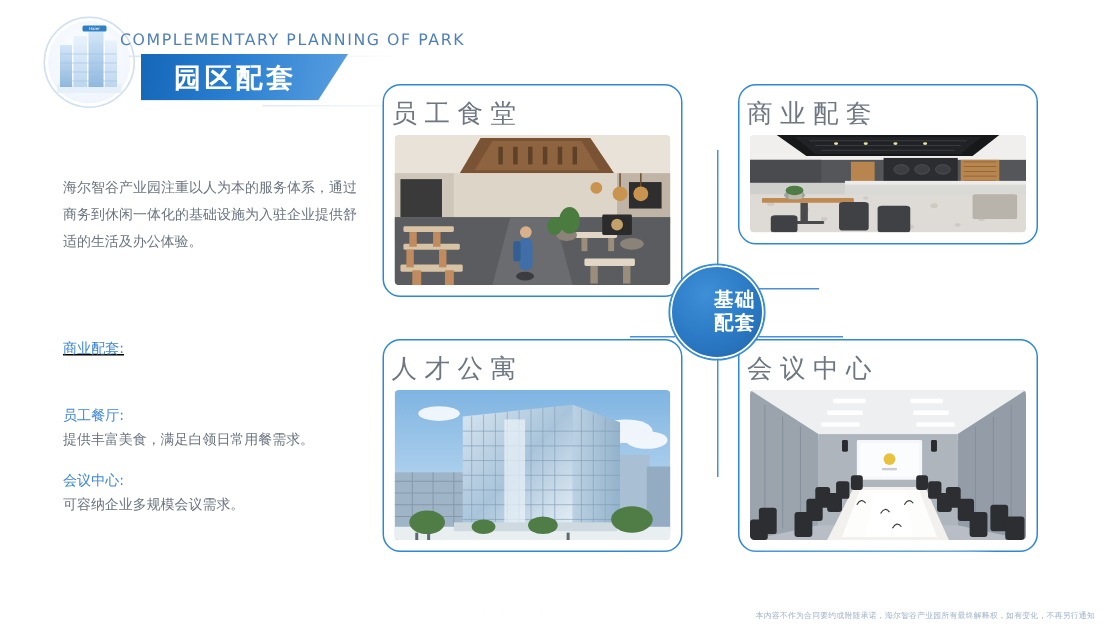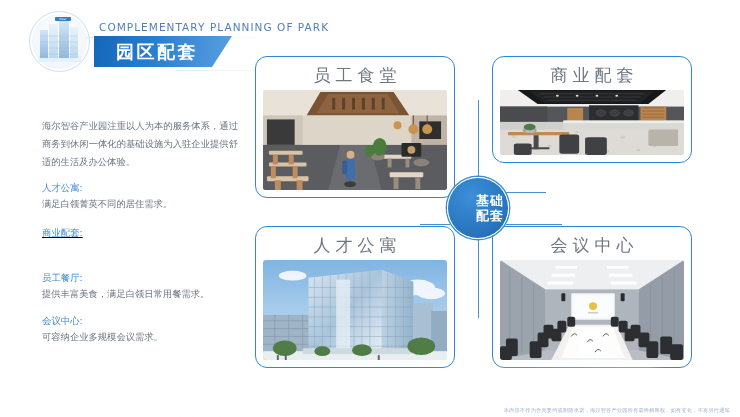--- a/index.html
+++ b/index.html
@@ -24,21 +24,21 @@
     mask-image:radial-gradient(120% 100% at 80% 120%, rgba(0,0,0,.9) 0%, rgba(0,0,0,.5) 40%, rgba(0,0,0,0) 72%);}
   .wave-sweep{position:absolute;left:-40px;bottom:-30px;width:830px;height:78px;border-radius:50%;
     background:linear-gradient(180deg,rgba(255,255,255,0) 0%,rgba(255,255,255,.92) 42%,#fff 70%);
     transform:rotate(-2.4deg);}
 
   
   .logo{position:absolute;left:29px;top:11px;width:59px;height:59px;border-radius:50%;
     background:radial-gradient(circle at 50% 42%,#ffffff 0%,#f2f7fd 62%,#e3eefa 100%);
     border:1px solid #cfe0f2;box-shadow:0 0 0 2px #fff inset;overflow:hidden;}
   .logo svg{display:block;}
-  .eng-title{position:absolute;left:99px;top:21px;font-size:10.5px;letter-spacing:1.05px;
+  .eng-title{position:absolute;left:80px;top:21px;font-size:10.5px;letter-spacing:1.05px;
     color:#4f7fb8;white-space:nowrap;font-weight:400;}
   .hr-line{position:absolute;left:86px;top:37px;width:185px;height:1px;
     background:linear-gradient(90deg,#d9e6f4,#eef4fa 70%,rgba(255,255,255,0));}
   .hr-line2{position:absolute;left:175px;top:70px;width:120px;height:1px;
     background:linear-gradient(90deg,#dfeaf6,rgba(255,255,255,0));}
   .ribbon{position:absolute;left:94px;top:36px;height:31px;padding:0 34px 0 22px;
     display:flex;align-items:center;
     background:linear-gradient(100deg,#1567b8 0%,#2a7fd0 45%,#5a9fe0 100%);
     clip-path:polygon(0 0,100% 0,calc(100% - 20px) 100%,0 100%);}
   .ribbon span{color:#fff;font-size:18px;font-weight:700;letter-spacing:2.5px;
@@ -52,21 +52,21 @@
   .sec .b{font-size:9.3px;color:#6b7480;line-height:1.55;}
   .s1{top:181px;} .s2{top:226px;text-decoration:underline;} .s3{top:271px;} .s4{top:314px;}
 
   
   .conn{position:absolute;background:#4a90d9;}
   .conn.h{height:1px;} .conn.v{width:1px;}
 
   
   .card{position:absolute;border:1.3px solid #2f88d4;border-radius:12px;background:#fff;
     box-sizing:border-box;overflow:hidden;}
-  .card-title{position:absolute;left:0;right:0;top:7px;text-align:center;font-size:17px;
+  .card-title{position:absolute;left:0;right:0;top:7px;text-align:left;font-size:17px;
     color:#6e7681;letter-spacing:5px;font-weight:400;text-indent:5px;}
   .card-photo{position:absolute;left:7px;right:7px;top:33px;bottom:7px;border-radius:3px;overflow:hidden;}
   .card-photo svg{display:block;width:100%;height:100%;}
   .c1{left:255px;top:56px;width:200px;height:142px;}
   .c2{left:492px;top:56px;width:200px;height:107px;}
   .c3{left:255px;top:226px;width:200px;height:142px;}
   .c4{left:492px;top:226px;width:200px;height:142px;}
 
   
   .badge-ring{position:absolute;left:447px;top:177px;width:62px;height:62px;border-radius:50%;
@@ -115,24 +115,20 @@
   <div class="eng-title">COMPLEMENTARY PLANNING OF PARK</div>
   <div class="hr-line"></div>
   <div class="hr-line2"></div>
 
   <div class="ribbon">
     <span>园区配套</span>
   </div>
 
   <div class="intro">海尔智谷产业园注重以人为本的服务体系，通过商务到休闲一体化的基础设施为入驻企业提供舒适的生活及办公体验。</div>
 
-  <div class="sec s1">
-    <div class="h">人才公寓:</div>
-    <div class="b">满足白领菁英不同的居住需求。</div>
-  </div>
   <div class="sec s2">
     <div class="h">商业配套:</div>
   </div>
   <div class="sec s3">
     <div class="h">员工餐厅:</div>
     <div class="b">提供丰富美食，满足白领日常用餐需求。</div>
   </div>
   <div class="sec s4">
     <div class="h">会议中心:</div>
     <div class="b">可容纳企业多规模会议需求。</div>

